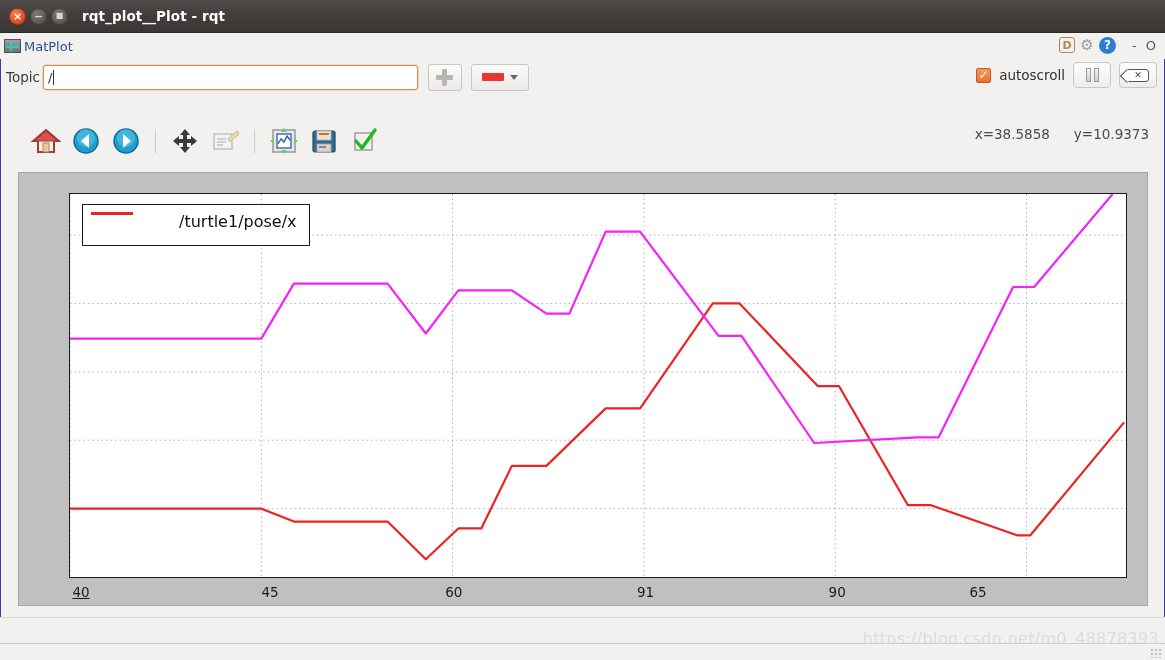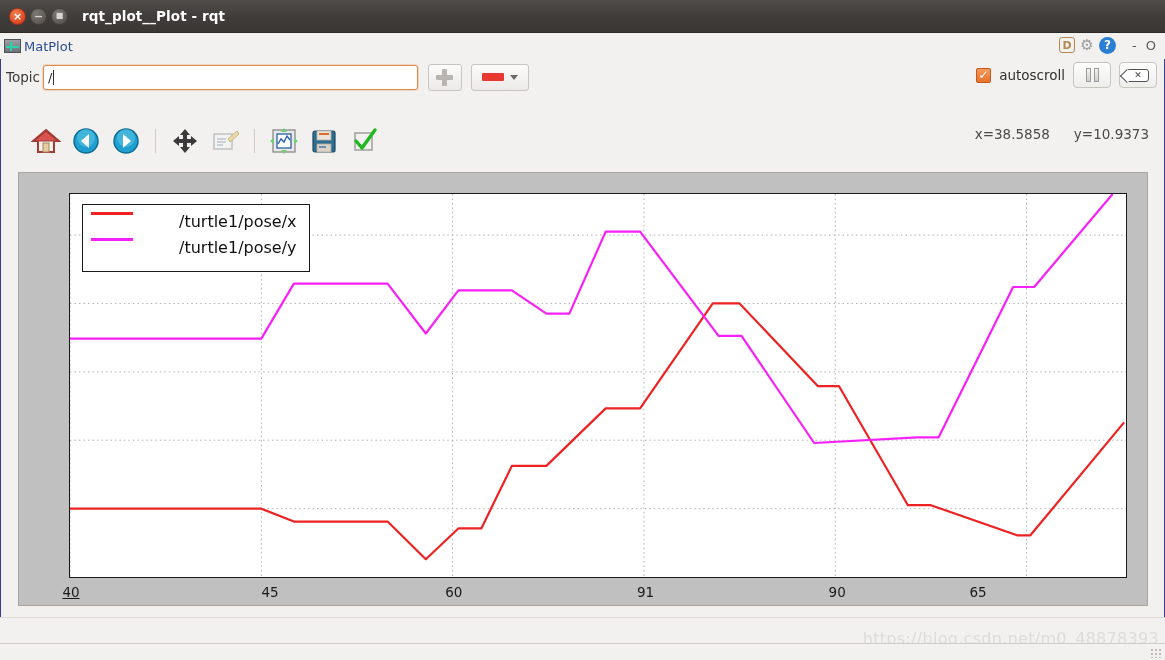--- a/index.html
+++ b/index.html
@@ -435,28 +435,24 @@
           <line x1="0" y1="110.0" x2="1058" y2="110.0" stroke="#b0b0b0" stroke-width="1" stroke-dasharray="1.5,3"></line>
           <line x1="0" y1="41.3" x2="1058" y2="41.3" stroke="#b0b0b0" stroke-width="1" stroke-dasharray="1.5,3"></line>
           <polyline points="0.0,316.3 191.7,316.3 224.3,329.3 318.2,329.3 356.5,367.1 389.1,336.2 412.1,336.2 442.7,273.3 477.3,273.3 536.7,215.5 571.2,215.5 644.0,110.0 670.8,110.0 749.4,193.2 770.5,193.2 839.5,312.8 862.5,312.8 948.8,343.1 962.2,343.1 1056.1,229.6" fill="none" stroke="#ee2222" stroke-width="2.2" stroke-linejoin="round" stroke-linecap="butt"></polyline>
           <polyline points="0.0,145.4 191.7,145.4 224.3,90.1 318.2,90.1 356.5,140.2 389.1,96.9 442.7,96.9 477.3,120.3 500.3,120.3 536.7,37.8 571.2,37.8 649.8,142.7 672.8,142.7 745.6,250.3 849.1,244.7 870.2,244.7 944.9,93.5 966.0,93.5 1044.6,0.0" fill="none" stroke="#f820f8" stroke-width="2.2" stroke-linejoin="round" stroke-linecap="butt"></polyline>
         </svg>
       <div class="legend">
         <div class="legend-row">
           <span class="legend-line" style="background:#ee2222"></span>
           <span class="legend-text">/turtle1/pose/x</span>
         </div>
-        <div class="legend-row">
-          <span class="legend-line" style="background:#f820f8"></span>
-          <span class="legend-text">/turtle1/pose/y</span>
-        </div>
       </div>
     </div>
     <div class="xlabels">
-        <div class="xtick" style="left: 52px; top: 411px; text-decoration: underline;">40</div>
+        <div class="xtick" style="left: 62px; top: 411px; text-decoration: underline;">40</div>
         <div class="xtick" style="left: 251px; top: 411px;">45</div>
         <div class="xtick" style="left: 434.833px; top: 411px;">60</div>
         <div class="xtick" style="left: 626.5px; top: 411px;">91</div>
         <div class="xtick" style="left: 818.167px; top: 411px;">90</div>
         <div class="xtick" style="left: 959px; top: 411px;">65</div>
       </div>
   </div>
 
   <div class="statusbar"></div>
   <div class="watermark">https://blog.csdn.net/m0_48878393</div>

